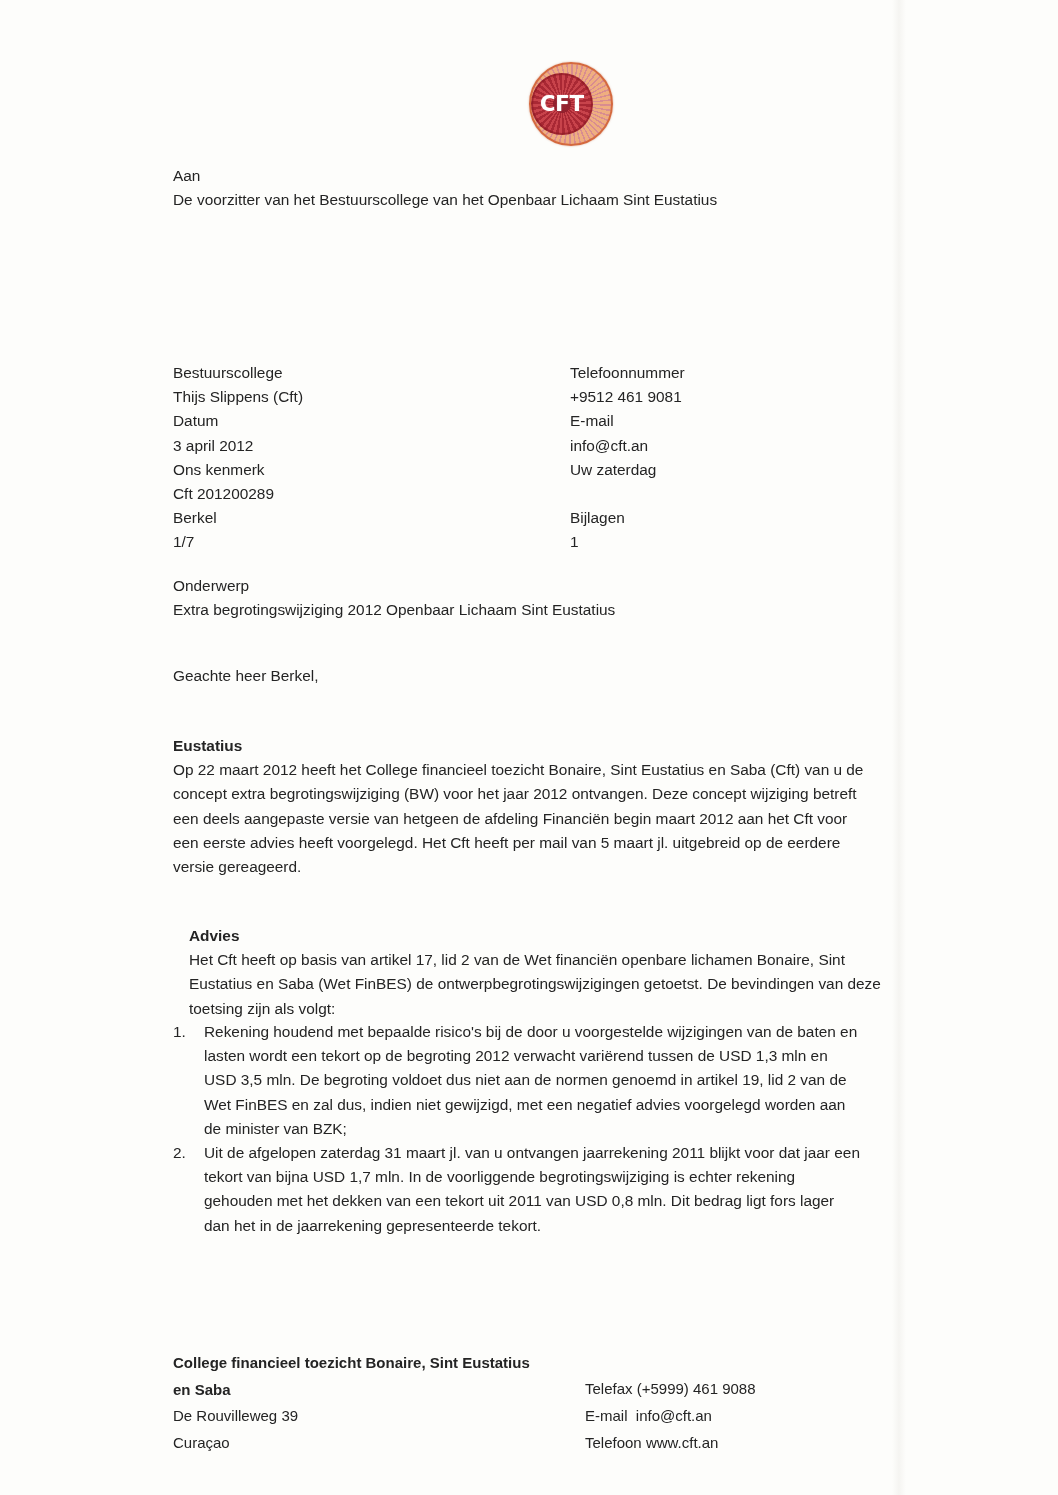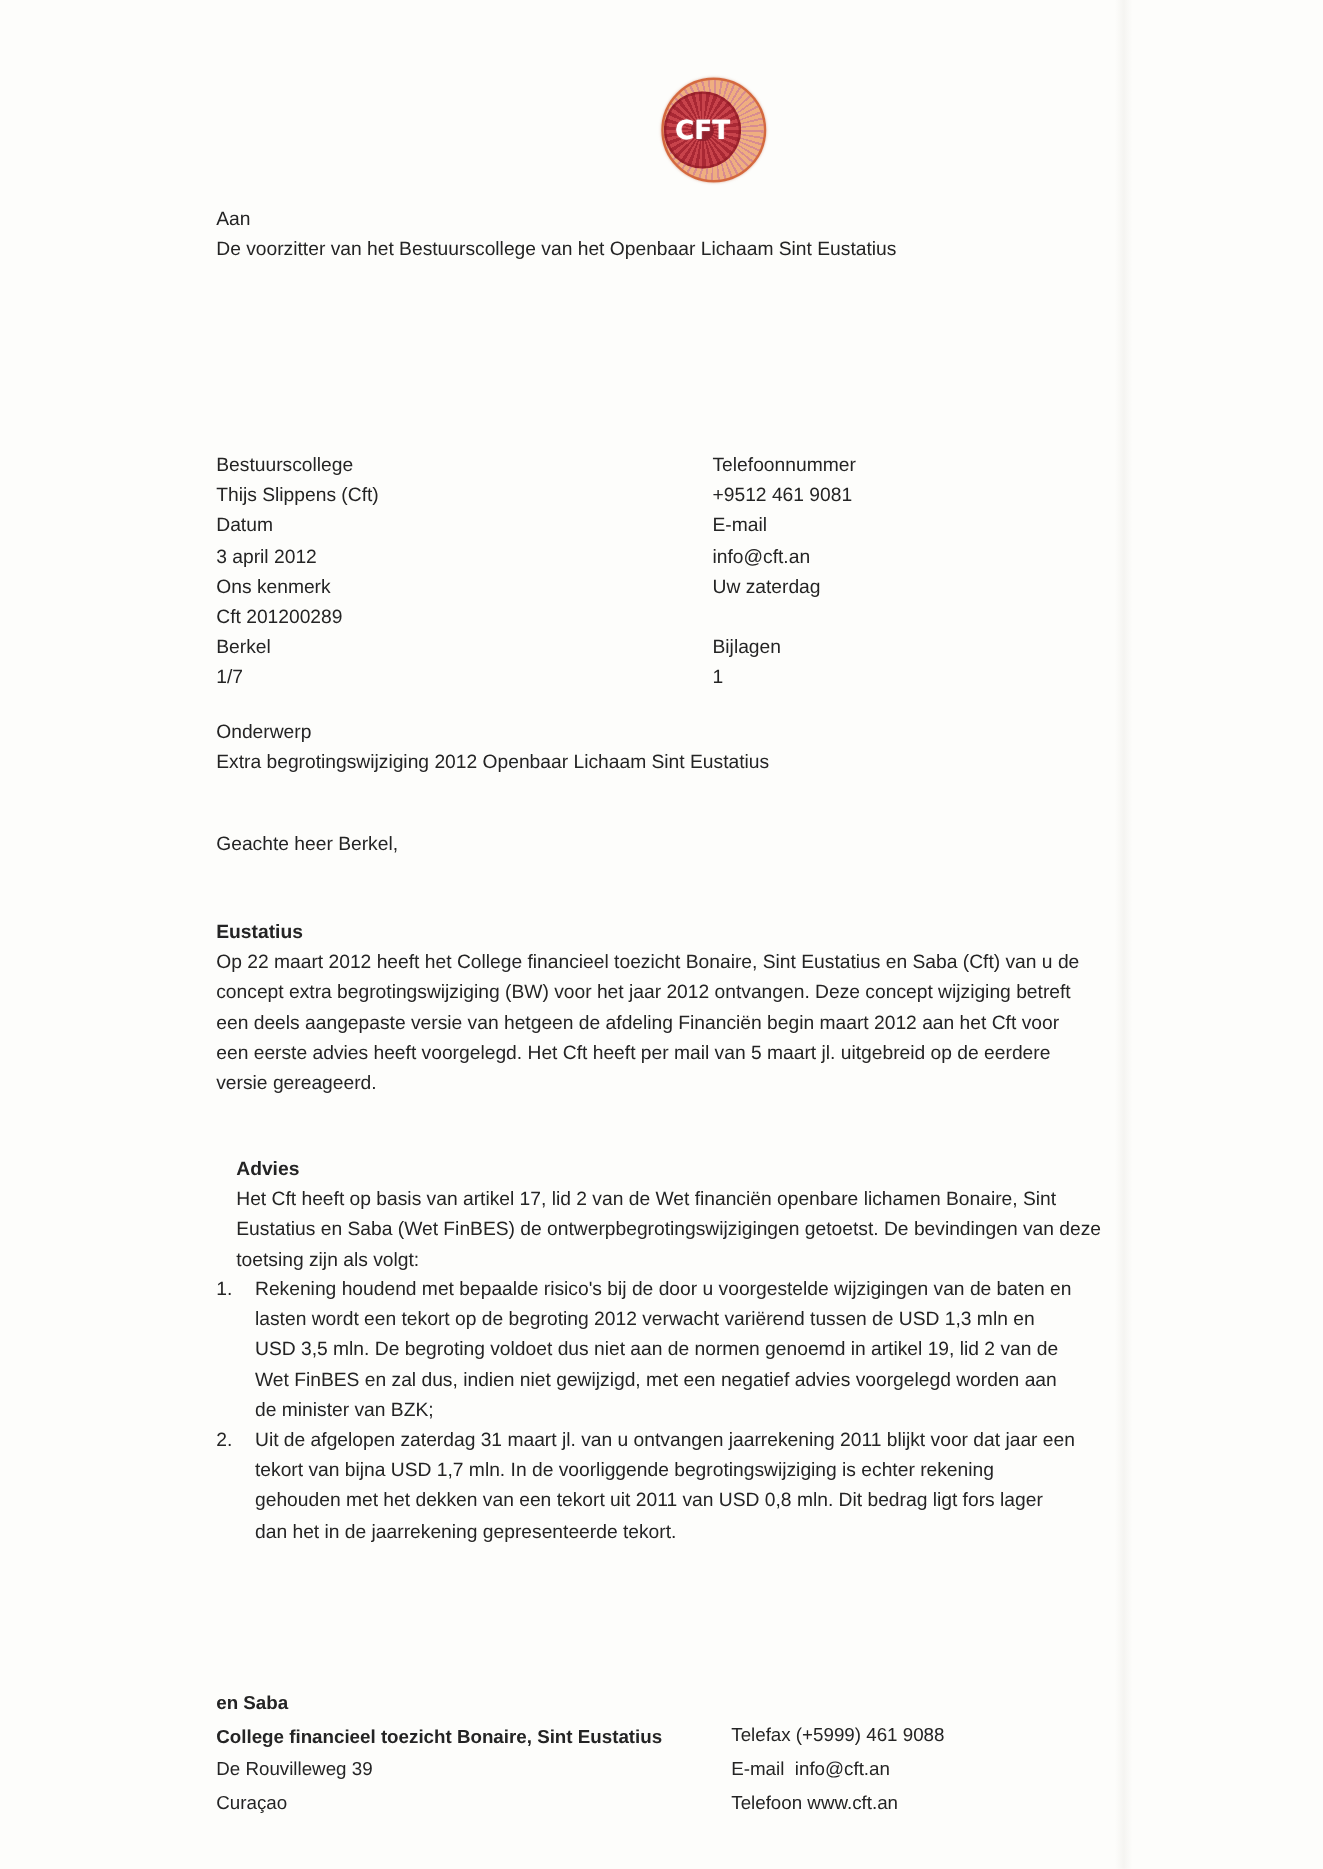--- a/index.html
+++ b/index.html
@@ -128,22 +128,22 @@
     <div class="fnum">1.</div>
     <div class="ftext">Rekening houdend met bepaalde risico's bij de door u voorgestelde wijzigingen van de baten en lasten wordt een tekort op de begroting 2012 verwacht variërend tussen de USD 1,3 mln en USD 3,5 mln. De begroting voldoet dus niet aan de normen genoemd in artikel 19, lid 2 van de Wet FinBES en zal dus, indien niet gewijzigd, met een negatief advies voorgelegd worden aan de minister van BZK;</div>
   </div>
   <div class="finding">
     <div class="fnum">2.</div>
     <div class="ftext">Uit de afgelopen zaterdag 31 maart jl. van u ontvangen jaarrekening 2011 blijkt voor dat jaar een tekort van bijna USD 1,7 mln. In de voorliggende begrotingswijziging is echter rekening gehouden met het dekken van een tekort uit 2011 van USD 0,8 mln. Dit bedrag ligt fors lager dan het in de jaarrekening gepresenteerde tekort.</div>
   </div>
 </div>
 
 <div class="abs footer-left">
+  <div class="org footer-line">College financieel toezicht Bonaire, Sint Eustatius</div>
   <div class="org footer-line">en Saba</div>
-  <div class="org footer-line">College financieel toezicht Bonaire, Sint Eustatius</div>
   <div class="footer-line">De Rouvilleweg 39</div>
   <div class="footer-line">Curaçao</div>
 </div>
 
 <div class="abs footer-right">
   <div class="footer-line">Telefax (+5999) 461 9088</div>
   <div class="footer-line">E-mail  info@cft.an</div>
   <div class="footer-line">Telefoon www.cft.an</div>
 </div>
 

